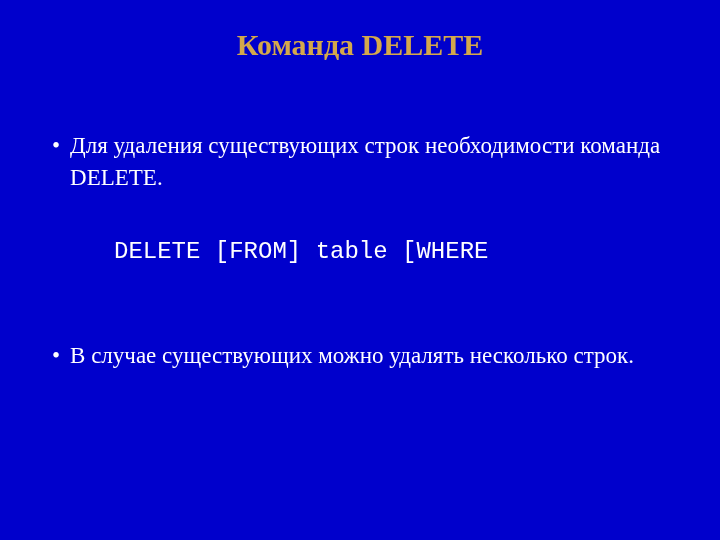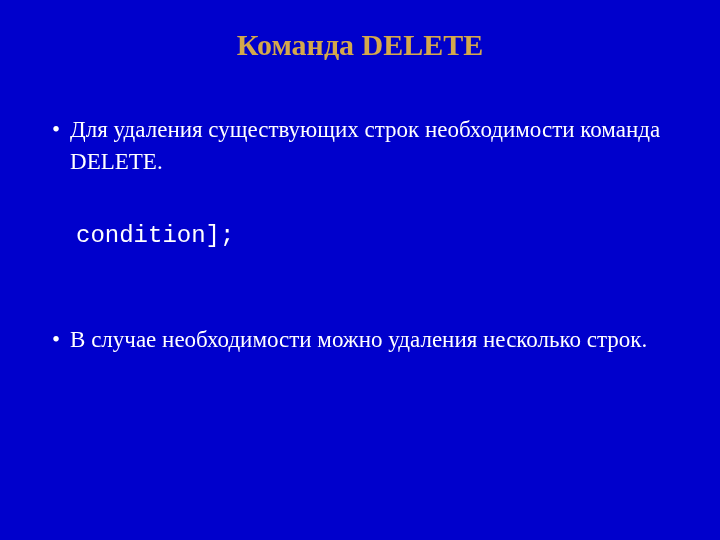--- a/index.html
+++ b/index.html
@@ -17,21 +17,21 @@
     .slide {
       width: 100%;
       height: 100%;
       padding: 28px 50px 40px 50px;
     }
     .title {
       color: #d4a84b;
       font-size: 30px;
       font-weight: bold;
       text-align: center;
-      margin-bottom: 52px;
+      margin-bottom: 68px;
     }
     .content {
       color: #ffffff;
     }
     .bullet-item {
       display: flex;
       align-items: flex-start;
       font-size: 23px;
       line-height: 1.4;
       margin-bottom: 8px;
@@ -67,22 +67,22 @@
   <h1 class="title">Команда DELETE</h1>
 
   <div class="content">
 
     <div class="bullet-item">
       <span class="bullet-dot">•</span>
       <span class="bullet-text">Для удаления существующих строк необходимости команда DELETE.</span>
     </div>
 
     <div class="code-block">
-      <div class="code-line2">condition];</div>
+      <div class="code-line1">DELETE [FROM] table [WHERE</div>
     </div>
 
     <div class="bullet-item">
       <span class="bullet-dot">•</span>
-      <span class="bullet-text">В случае необходимости можно удаления несколько строк.</span>
+      <span class="bullet-text">В случае существующих можно удалять несколько строк.</span>
     </div>
 
   </div>
 </div>
 
 </body></html>

